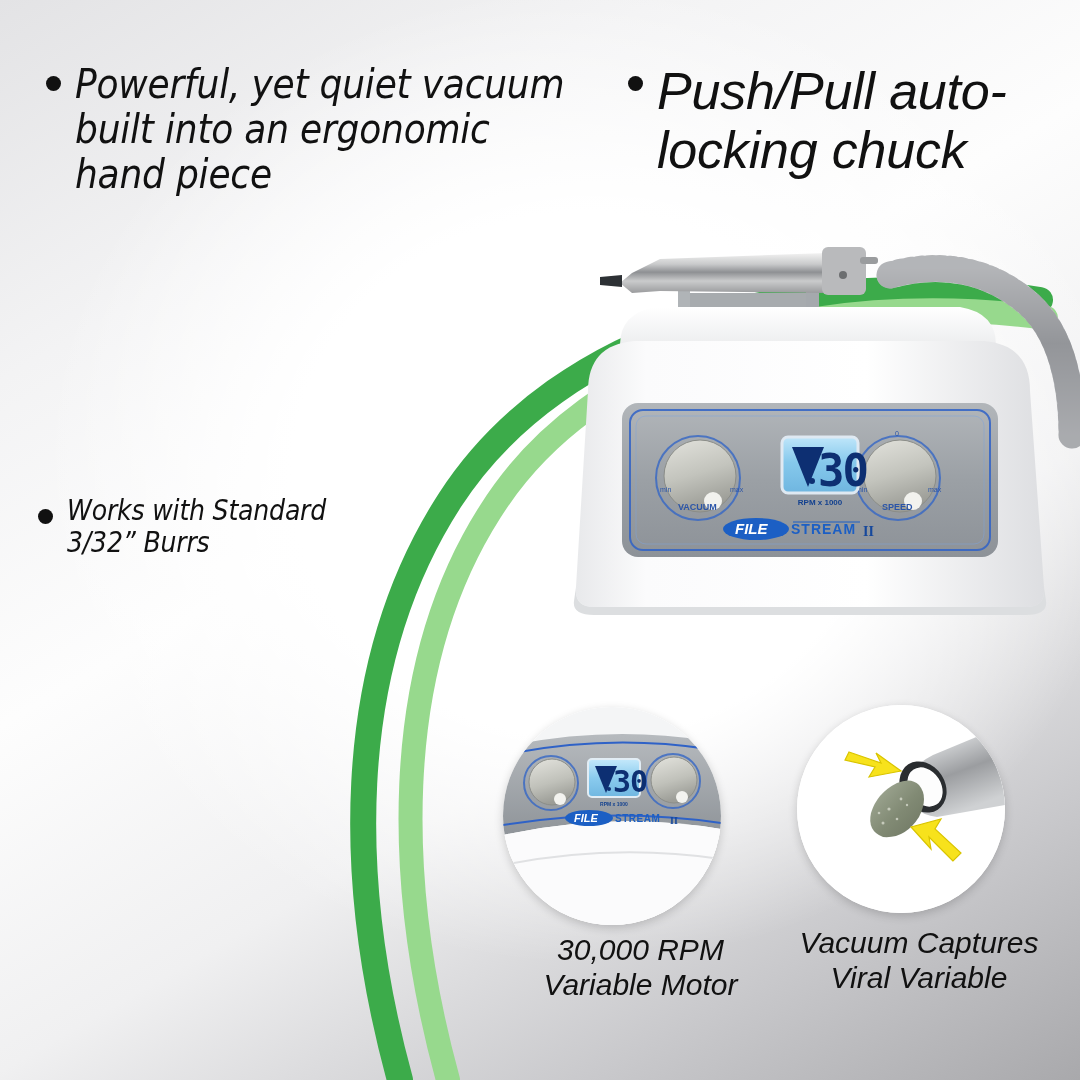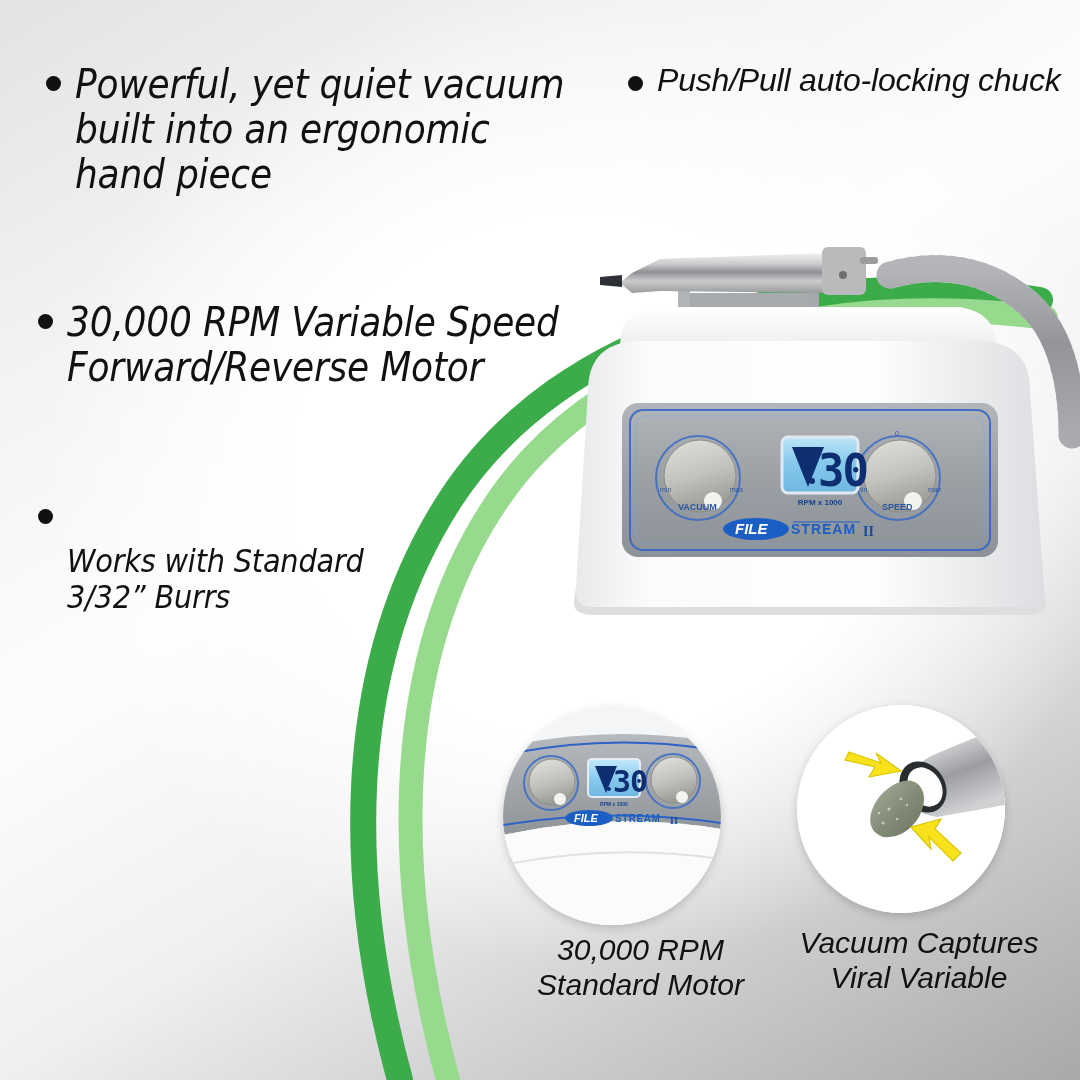--- a/index.html
+++ b/index.html
@@ -23,25 +23,25 @@
     color:#111;font-style:italic;
   }
   .dot{
     flex:0 0 auto;width:15px;height:15px;border-radius:50%;background:#111;
     margin-top:14px;margin-right:14px;
   }
   .btext{font-style:italic;line-height:1.13;letter-spacing:-.2px;}
   #b1{left:46px;top:62px;width:540px;}
   #b1 .btext{font-size:40px;font-family:"DejaVu Sans Condensed","Liberation Sans",sans-serif;font-stretch:condensed;}
   #b2{left:628px;top:62px;width:440px;}
-  #b2 .btext{font-size:32px;}
+  #b2 .btext{font-size:52px;}
   #b3{left:38px;top:300px;width:560px;}
   #b3 .btext{font-size:40px;font-family:"DejaVu Sans Condensed","Liberation Sans",sans-serif;font-stretch:condensed;}
   #b4{left:38px;top:495px;width:360px;}
-  #b4 .btext{font-size:32px;font-family:"DejaVu Sans Condensed","Liberation Sans",sans-serif;font-stretch:condensed;margin-top:48px;}
+  #b4 .btext{font-size:28px;font-family:"DejaVu Sans Condensed","Liberation Sans",sans-serif;font-stretch:condensed;}
 
   
   #machine{position:absolute;left:560px;top:195px;width:520px;height:430px;}
   .mach-svg{position:absolute;left:0;top:0;}
 
   
   .inset{
     position:absolute;border-radius:50%;overflow:hidden;background:#fff;
     box-shadow:0 3px 10px rgba(0,0,0,.18);
   }
@@ -69,24 +69,20 @@
     <div class="bullet" id="b1">
       <span class="dot"></span>
       <span class="btext">Powerful, yet quiet vacuum built into an ergonomic hand piece</span>
     </div>
 
     <div class="bullet" id="b2">
       <span class="dot"></span>
       <span class="btext">Push/Pull auto-locking chuck</span>
     </div>
 
-    <div class="bullet" id="b3">
-      <span class="dot"></span>
-      <span class="btext">30,000 RPM Variable Speed Forward/Reverse Motor</span>
-    </div>
 
     <div class="bullet" id="b4">
       <span class="dot"></span>
       <span class="btext">Works with Standard 3/32” Burrs</span>
     </div>
 
   </div>
 
   <div id="machine">
     <svg class="mach-svg" width="520" height="430" viewBox="0 0 520 430">
@@ -293,21 +289,21 @@
 
       <g fill="#f7e21c" stroke="#d9c400" stroke-width="1.2">
         <polygon points="52,47 84,58 79,48 104,66 72,72 78,62 48,55"></polygon>
         <polygon points="156,156 132,132 134,144 114,122 144,114 138,124 164,148"></polygon>
       </g>
     </svg>
   </div>
 
   <div class="caption" id="cap1">
     <div>30,000 RPM</div>
-    <div>Standard Motor</div>
+    <div>Variable Motor</div>
   </div>
 
   <div class="caption" id="cap2">
     <div>Vacuum Captures</div>
     <div>Viral Variable</div>
   </div>
 
 </div>
 
 </body></html>

